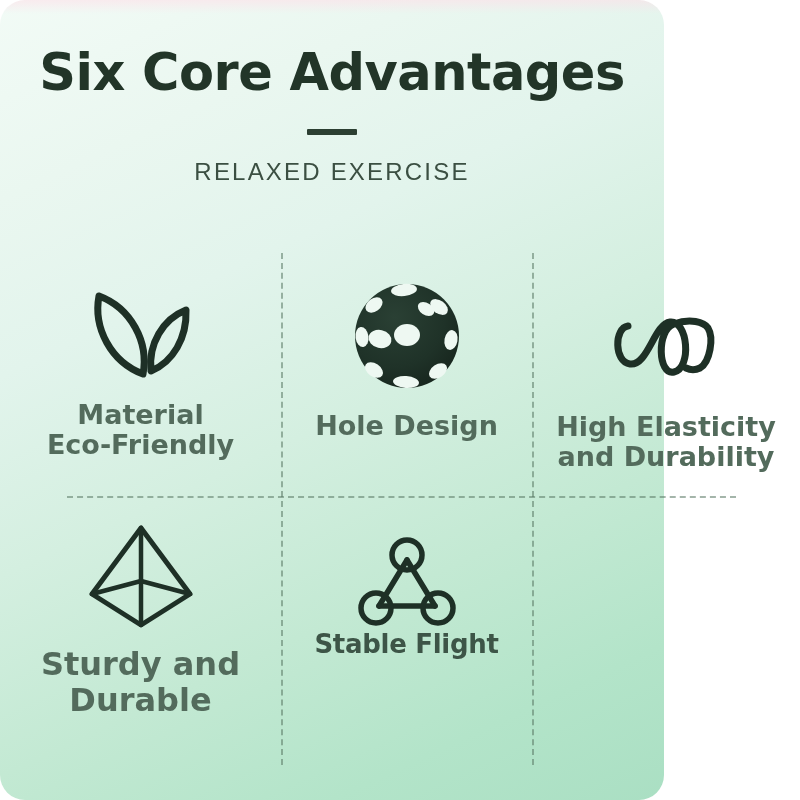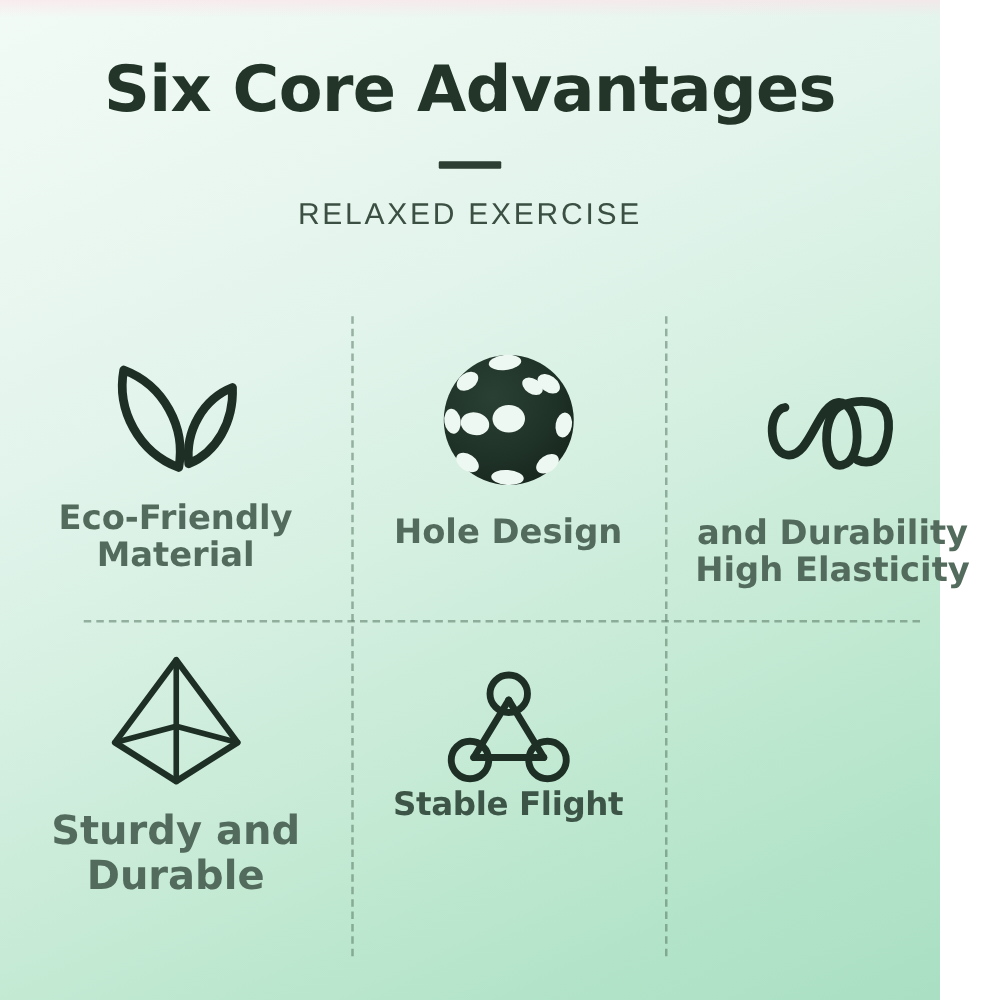--- a/index.html
+++ b/index.html
@@ -4,33 +4,34 @@
 <title>Six Core Advantages</title>
 <style>
   * { margin:0; padding:0; box-sizing:border-box; }
   html, body {
     width:800px; height:800px;
     overflow:hidden;
     font-family:"Liberation Sans", sans-serif;
   }
   #poster {
     position:relative;
-    width:752px; height:800px;
+    width:664px; height:800px;
     background:
       linear-gradient(to bottom,
         rgba(255,222,232,0.55) 0px,
         rgba(255,236,241,0.0) 14px),
       linear-gradient(155deg,
         #f2fbf6 0%,
         #eaf7f0 18%,
         #e2f4ec 34%,
         #d4efe0 52%,
         #c3e9d3 70%,
         #b3e4c9 86%,
         #aadfc3 100%);
+    border-radius: 25px;
   }
 
   
   .header { position:absolute; left:0; right:0; top:46px; text-align:center; }
   .title {
     font-size:51px;
     font-weight:bold;
     letter-spacing:-0.5px;
     color:#223528;
     line-height:1.05;
@@ -146,22 +147,22 @@
   <div class="grid">
 
     <div class="cell c1">
       <div class="icon-wrap">
         <svg width="108" height="96" viewBox="0 0 108 96">
           <path class="stroke" stroke-width="7" d="M12 10 C 44 22, 62 56, 56 88 C 24 76, 6 42, 12 10 Z"></path>
           <path class="stroke" stroke-width="7" d="M99 24 C 100 52, 86 76, 64 85 C 61 58, 76 33, 99 24 Z"></path>
         </svg>
       </div>
       <div class="label">
+        <div>Material</div>
         <div>Eco-Friendly</div>
-        <div>Material</div>
       </div>
     </div>
 
     <div class="cell c2">
       <div class="icon-wrap">
         <svg width="106" height="106" viewBox="0 0 106 106">
           <defs>
             <radialGradient id="ballShade" cx="38%" cy="32%" r="78%">
               <stop offset="0%" stop-color="#2a4034"></stop>
               <stop offset="62%" stop-color="#1f3228"></stop>
@@ -197,22 +198,22 @@
                    C 2 18, 2 52, 18 54
                    C 36 56, 42 14, 58 12
                    C 76 10, 80 58, 62 62
                    C 46 66, 44 20, 62 14
                    C 78 8, 92 12, 96 18
                    C 102 28, 98 52, 88 58
                    C 82 61, 78 60, 74 58"></path>
         </svg>
       </div>
       <div class="label">
+        <div>High Elasticity</div>
         <div>and Durability</div>
-        <div>High Elasticity</div>
       </div>
     </div>
 
     <div class="cell c5">
       <div class="icon-wrap">
         <svg width="112" height="105" viewBox="0 0 112 105">
 
           <path class="stroke" stroke-width="5" d="M56 4 L 7 70 L 56 101 L 105 70 Z"></path>
 
           <path class="stroke" stroke-width="4.5" d="M7 70 L 56 57 L 105 70"></path>

